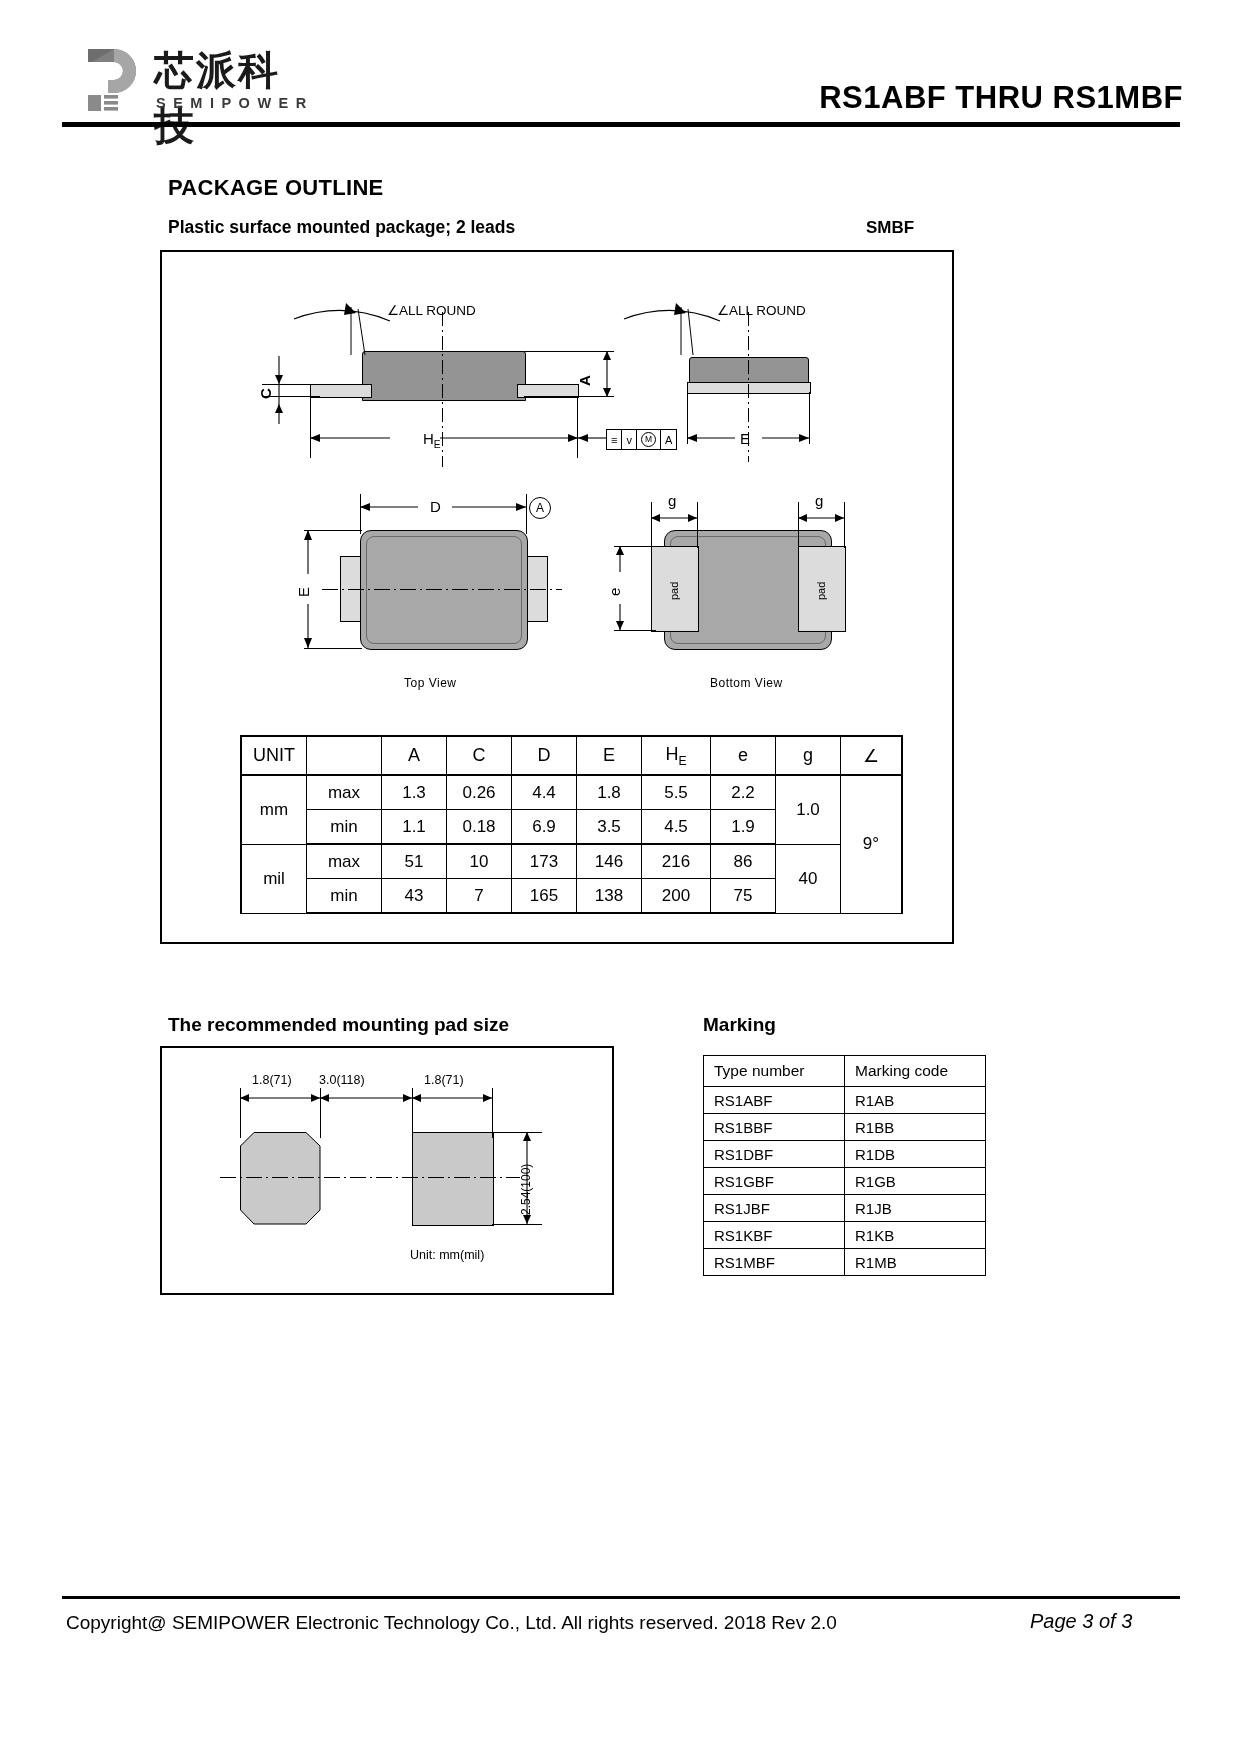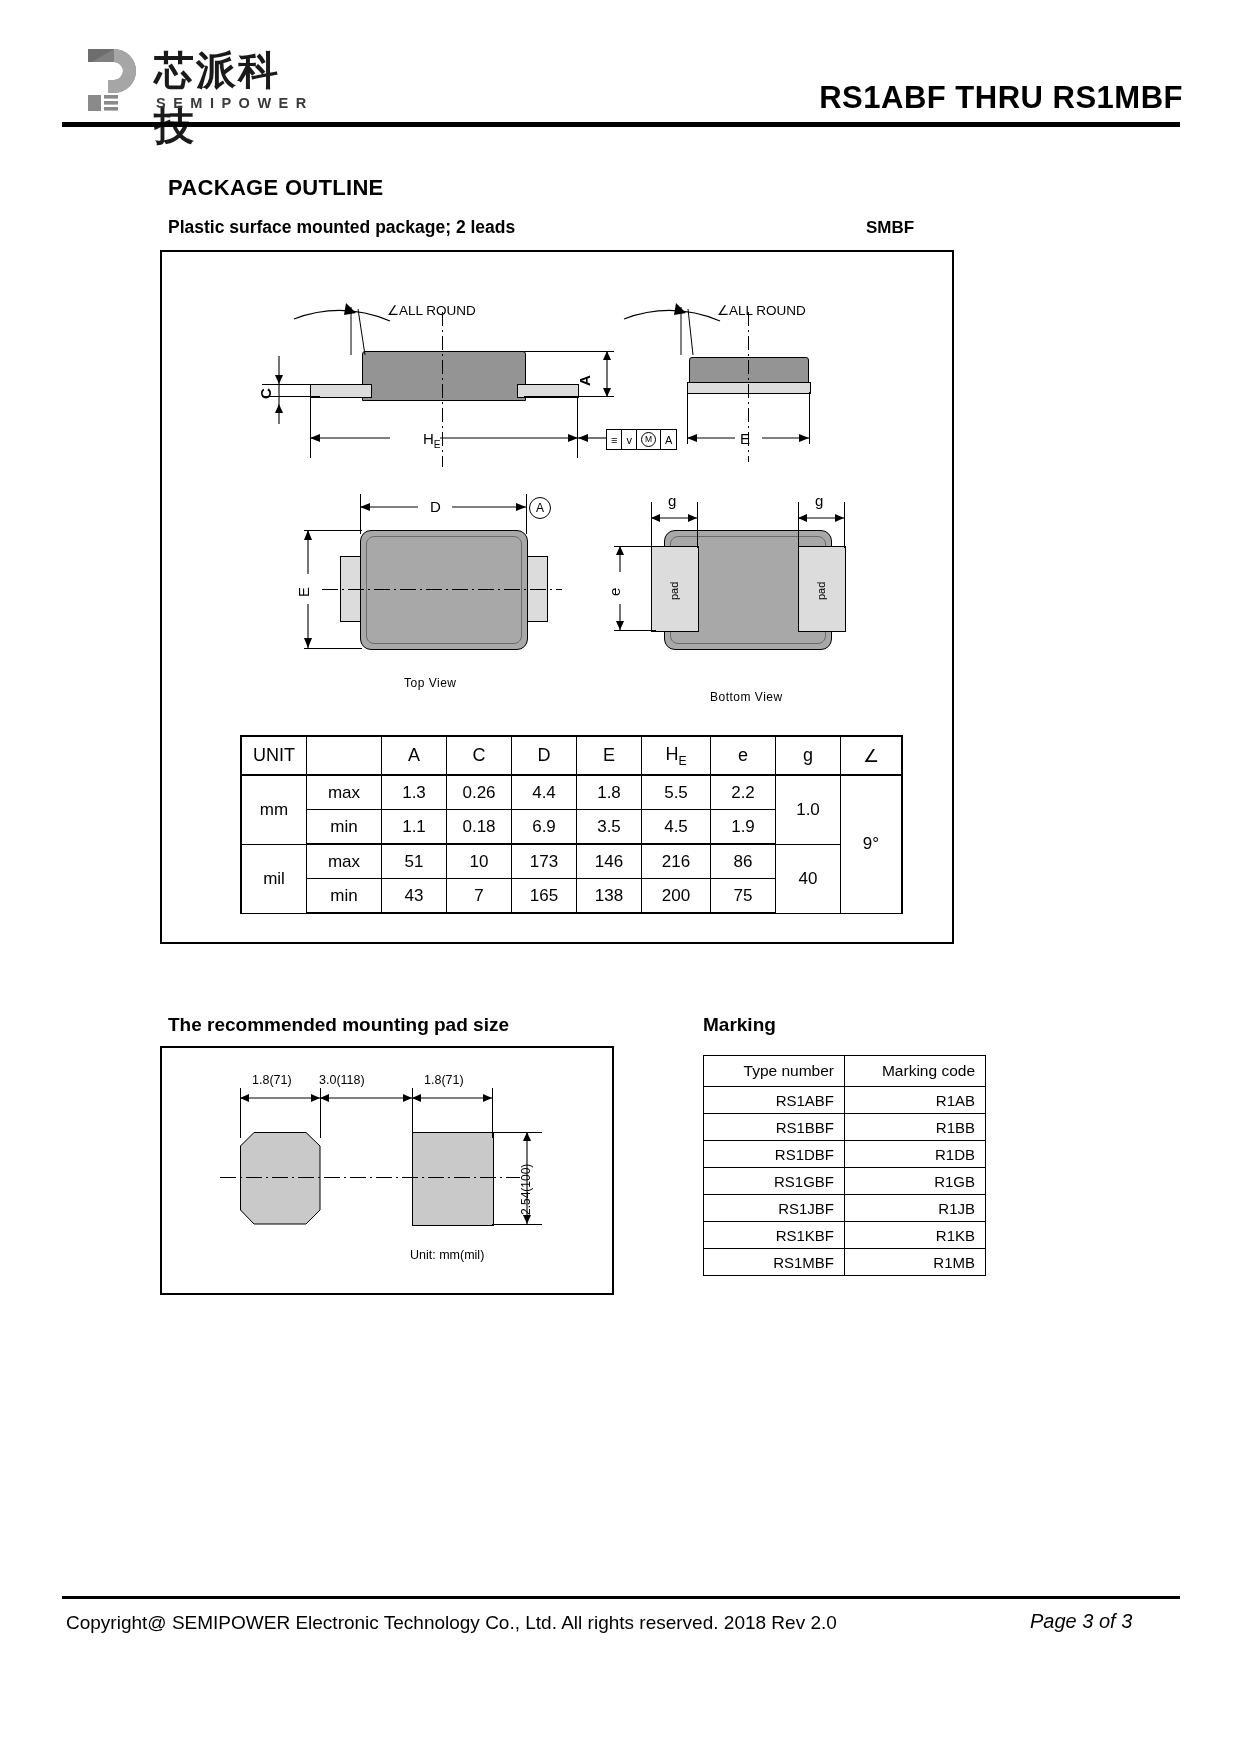--- a/index.html
+++ b/index.html
@@ -65,21 +65,21 @@
   .dimtable .hdr td{height:35px;font-size:18px;}
   .dimtable td{height:31px;}
   .outer-t{border-top:2.5px solid #000 !important;}
   .outer-b{border-bottom:2.5px solid #000 !important;}
   .outer-l{border-left:2.5px solid #000 !important;margin-top:36px;}
   .outer-r{border-right:2.5px solid #000 !important;}
   .thickline{border-bottom:2.5px solid #000 !important;}
 
   .marktable{left:703px;top:1055px;}
   .marktable td{
-    border:1px solid #000;text-align:right;font-size:15px;height:26px;
+    border:1px solid #000;text-align:left;font-size:15px;height:26px;
     padding:0 10px;font-family:"Liberation Sans", sans-serif;
   }
   .marktable .mh td{font-size:15.5px;height:30px;}
 
   
   .footer-rule{position:absolute;left:62px;top:1596px;width:1118px;height:3px;background:#000;}
   .footer-txt{position:absolute;left:66px;top:1612px;font-size:19px;white-space:nowrap;}
   .footer-pg{position:absolute;left:1030px;top:1610px;font-size:20px;font-style:italic;white-space:nowrap;}
   sub{font-size:0.68em;}
 </style>
@@ -254,21 +254,21 @@
     <div class="ln hl" style="left:452px;top:294px;width:42px;"></div>
     <div class="ln hl" style="left:452px;top:378px;width:42px;"></div>
     <svg style="position:absolute;left:452px;top:294px;width:12px;height:84px;">
       <line x1="6" y1="0" x2="6" y2="26" stroke="#000" stroke-width="1.1"></line>
       <line x1="6" y1="58" x2="6" y2="84" stroke="#000" stroke-width="1.1"></line>
       <path d="M6 0 l-4 9 l8 0 z" fill="#000"></path>
       <path d="M6 84 l-4 -9 l8 0 z" fill="#000"></path>
     </svg>
     <div class="lbl-rot" style="left:444px;top:344px;">e</div>
 
-    <div class="lbl-view" style="left:548px;top:424px;margin-top:14px;">Bottom  View</div>
+    <div class="lbl-view" style="left:548px;top:424px;">Bottom  View</div>
 
     <table class="dimtable" style="left:78px;top:483px;">
       <tbody>
           <tr class="hdr">
         <td class="outer-t outer-l thickline" style="width:62px;">UNIT</td>
         <td class="outer-t thickline" style="width:72px;"></td>
         <td class="outer-t thickline" style="width:62px;">A</td>
         <td class="outer-t thickline" style="width:62px;">C</td>
         <td class="outer-t thickline" style="width:62px;">D</td>
         <td class="outer-t thickline" style="width:62px;">E</td>

